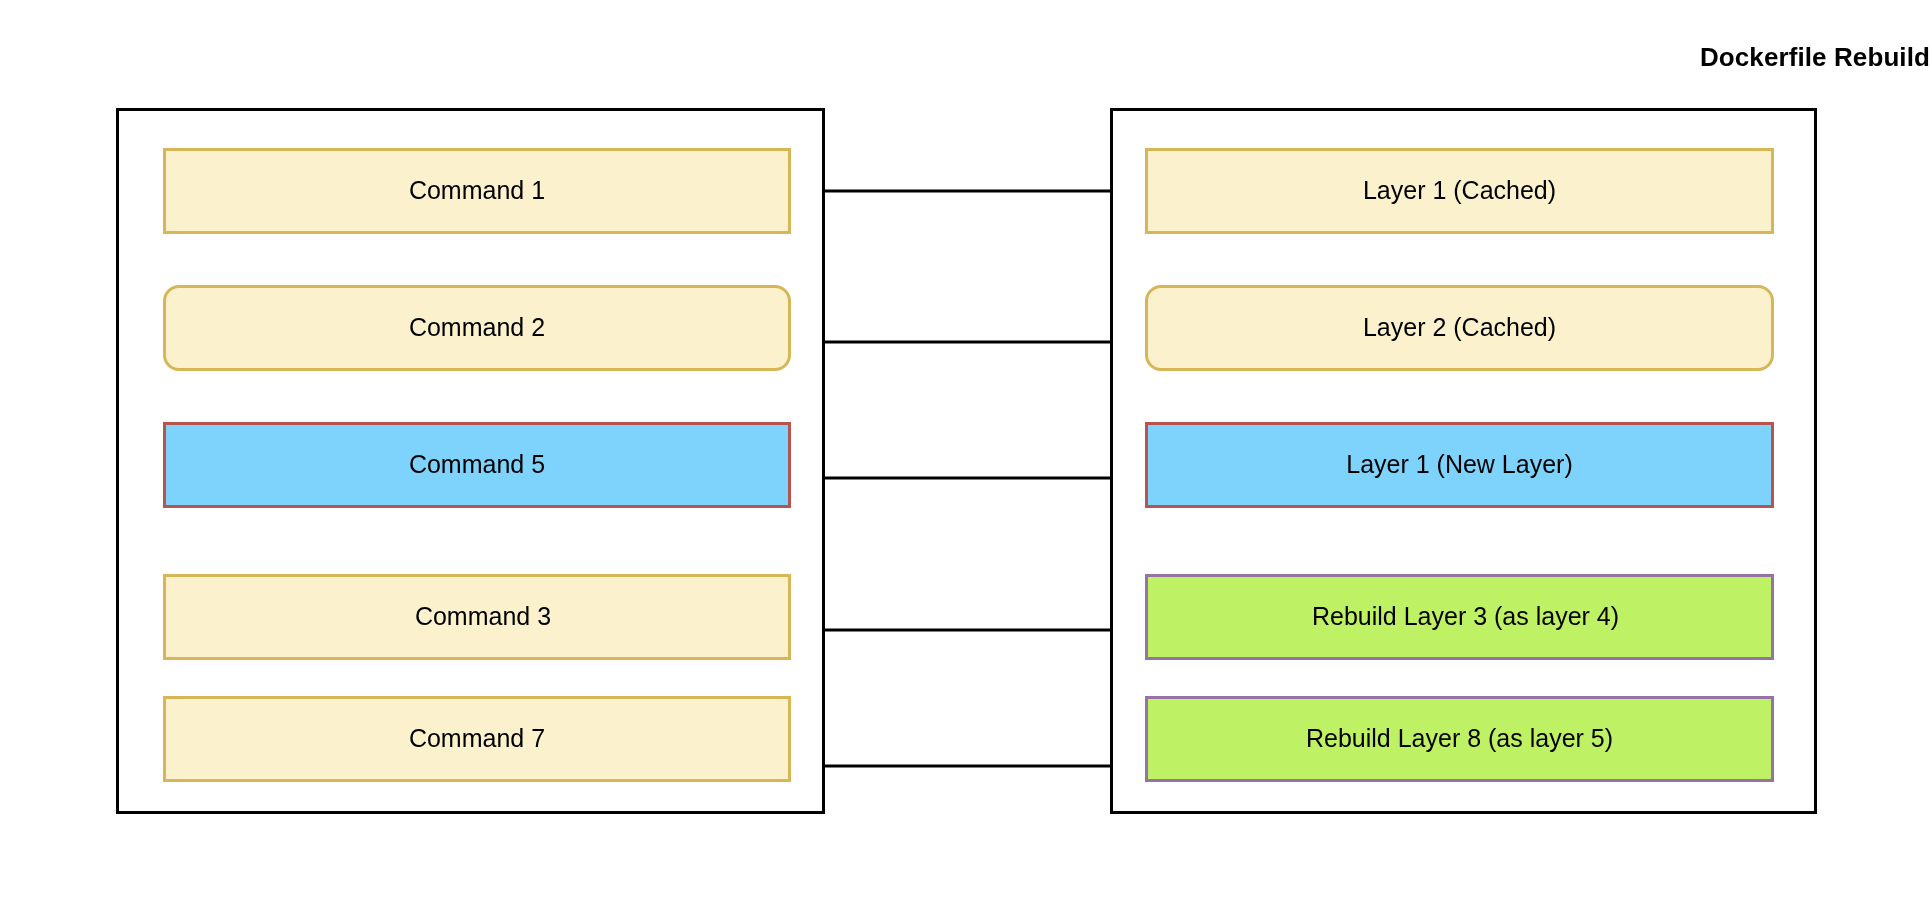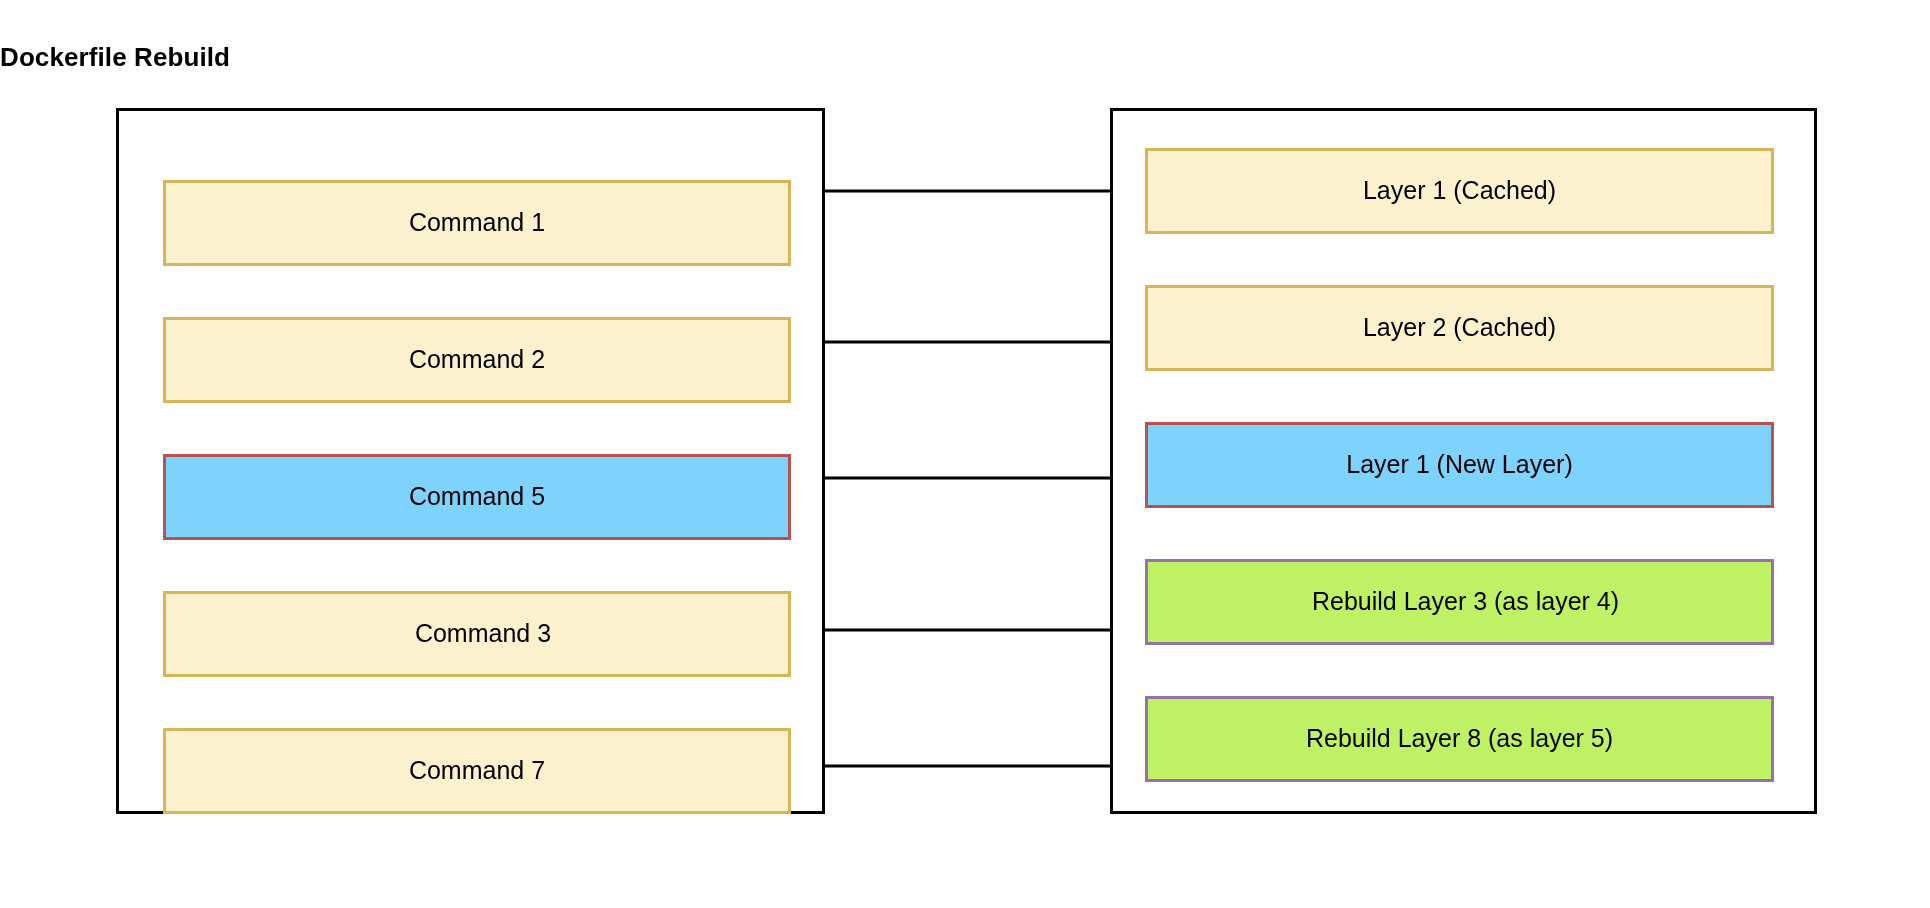--- a/index.html
+++ b/index.html
@@ -21,21 +21,21 @@
     top: 0;
     width: 1930px;
     height: 908px;
   }
 
   .diagram-title {
     position: absolute;
     left: 0;
     top: 42px;
     width: 1930px;
-    text-align: left;
+    text-align: right;
     font-size: 26px;
     font-weight: bold;
     color: #000000;
     letter-spacing: 0.1px;
   }
 
   
   .panel {
     position: absolute;
     border: 3px solid #000000;
@@ -62,31 +62,31 @@
     border-width: 3px;
     border-style: solid;
     display: flex;
     align-items: center;
     justify-content: center;
     font-size: 25px;
     color: #000000;
     line-height: 1.1;
     white-space: nowrap;
   }
-  .node.left  { left: 163px; width: 628px; height: 86px; margin-top: 32px; }
+  .node.left  { left: 163px; width: 628px; height: 86px; }
   .node.right { left: 1145px; width: 629px; height: 86px; justify-content: center; }
 
   .fill-yellow { background: #fbf2cd; border-color: #d6b656; }
   .fill-red    { background: #7dd3fc; border-color: #b85450; }
   .fill-purple { background: #bef264; border-color: #9673a6; }
 
   .row-0 { top: 148px; }
-  .row-1 { top: 285px; }
+  .row-1 { top: 285px; border-radius: 16px; }
   .row-2 { top: 422px; }
-  .row-3 { top: 559px; padding-left: 12px; }
+  .row-3 { top: 574px; padding-left: 12px; }
   .row-4 { top: 696px; }
 
   
   #connectors {
     position: absolute;
     left: 0;
     top: 0;
     width: 1930px;
     height: 908px;
     pointer-events: none;

